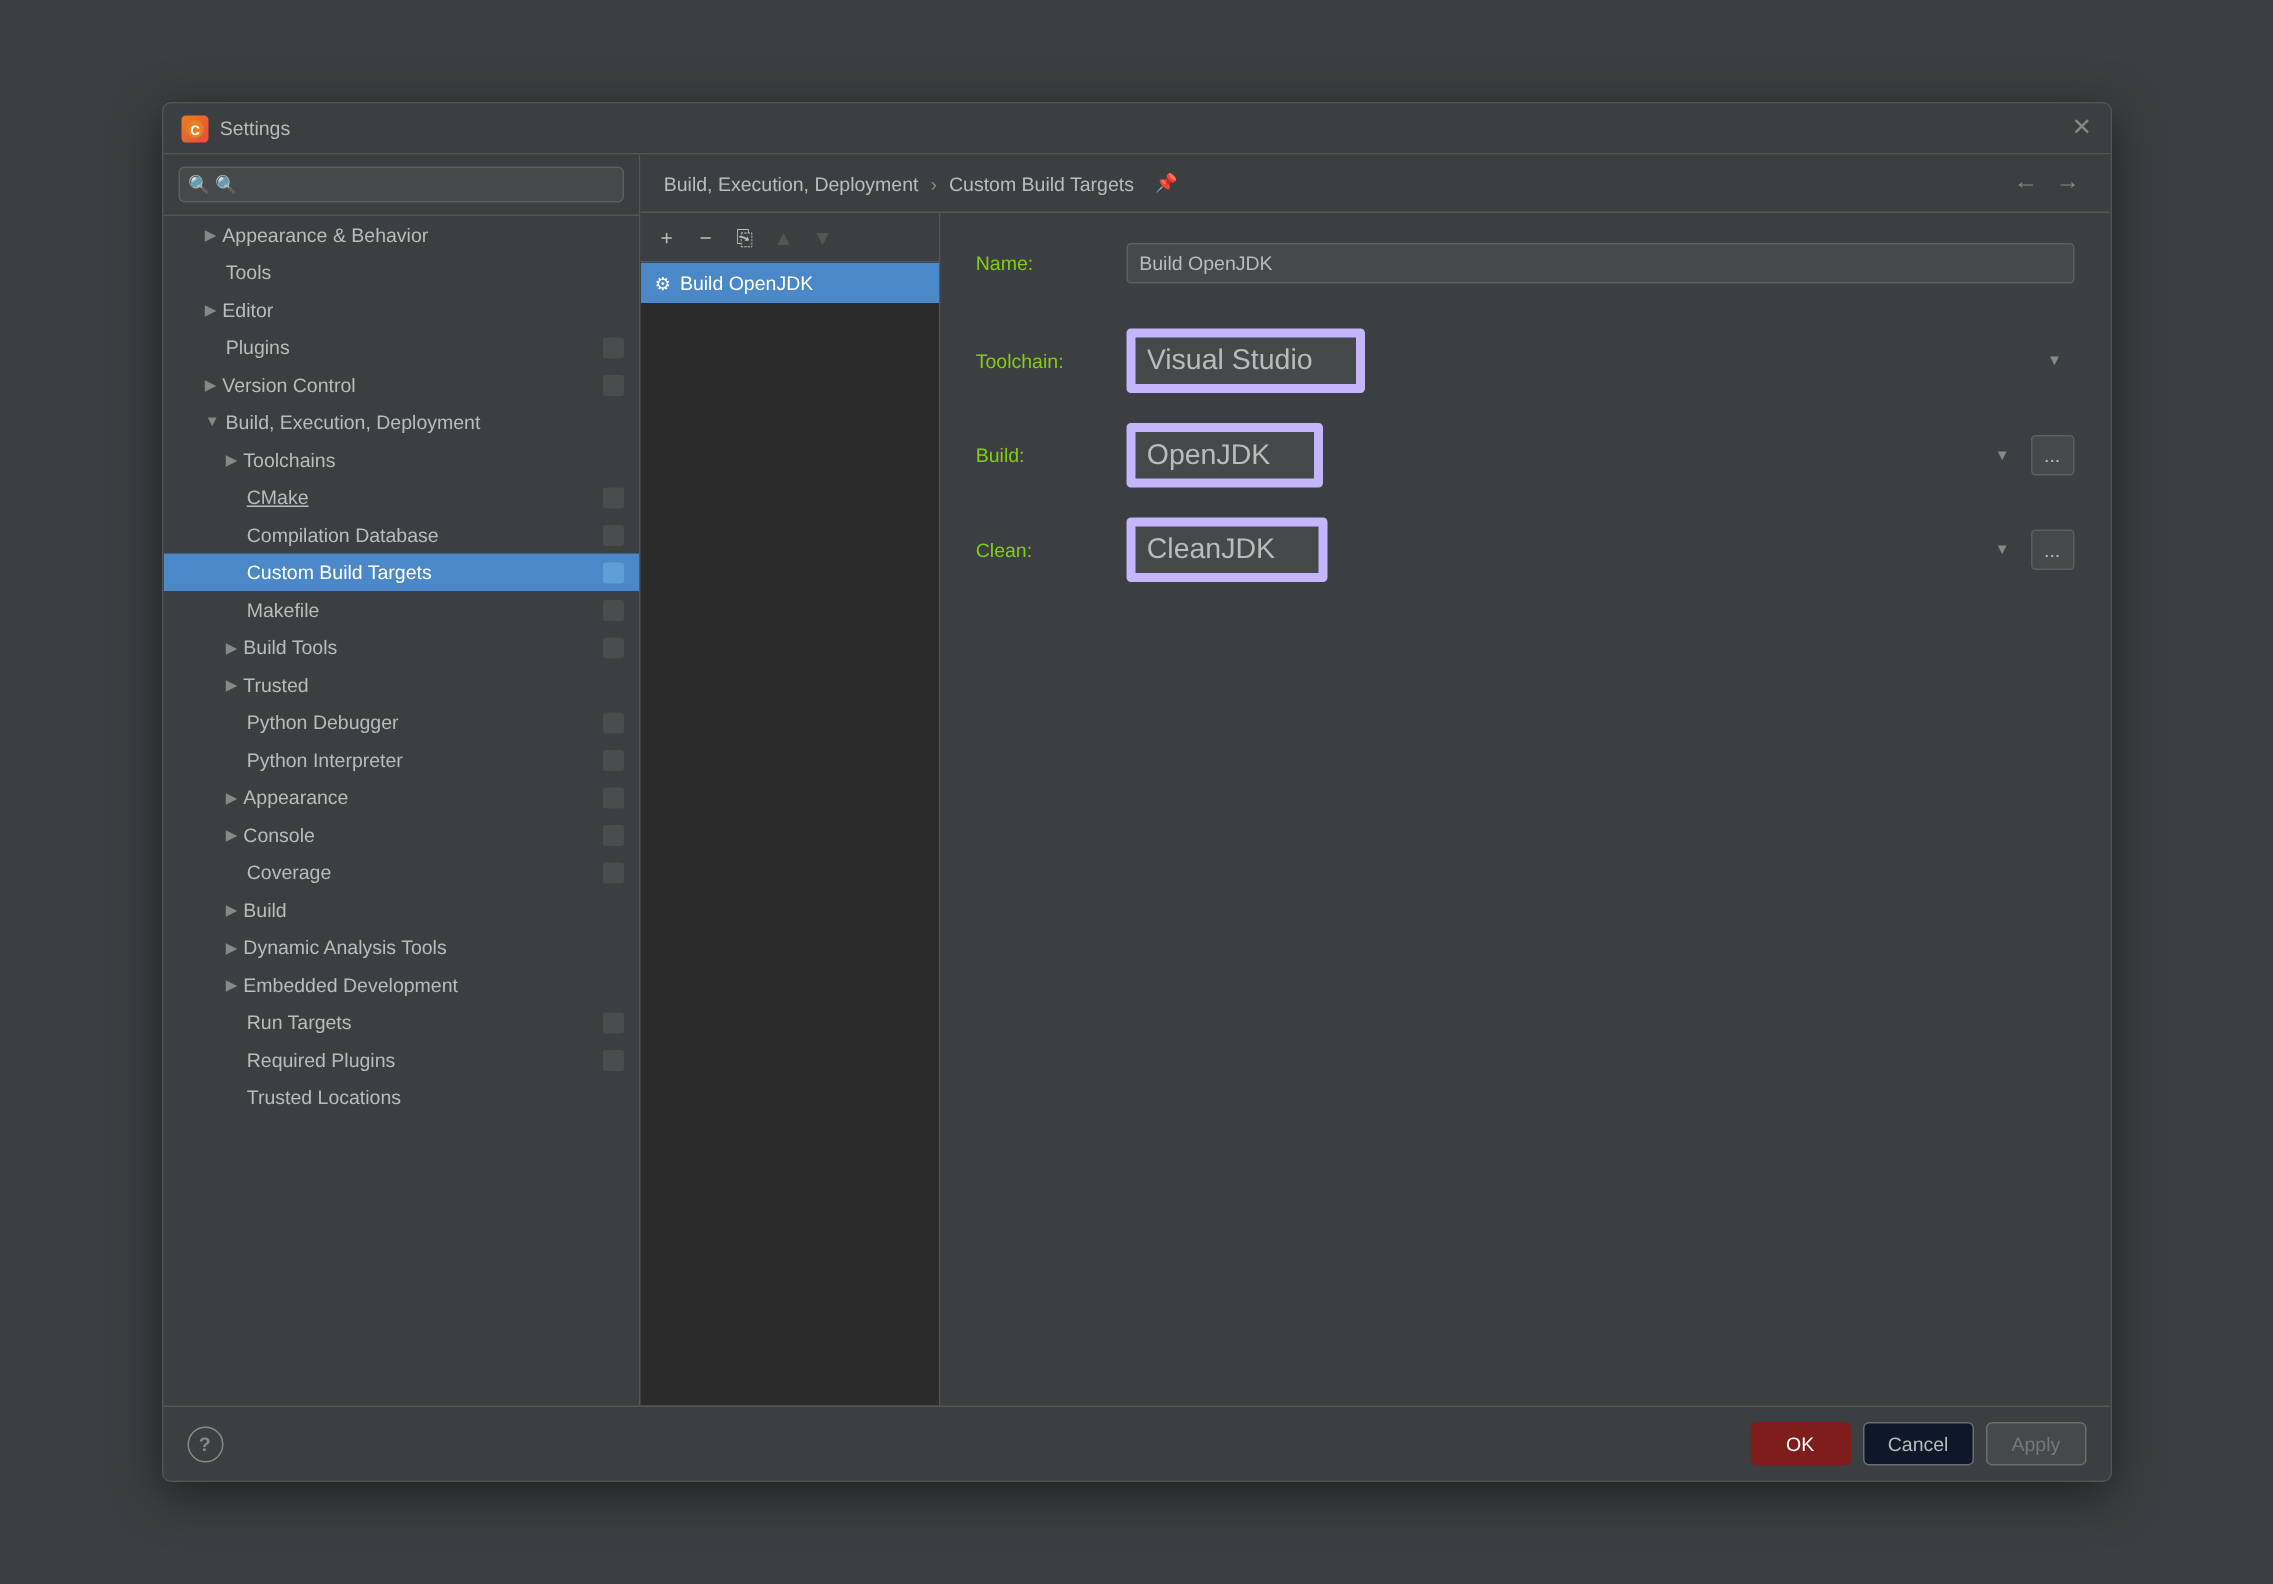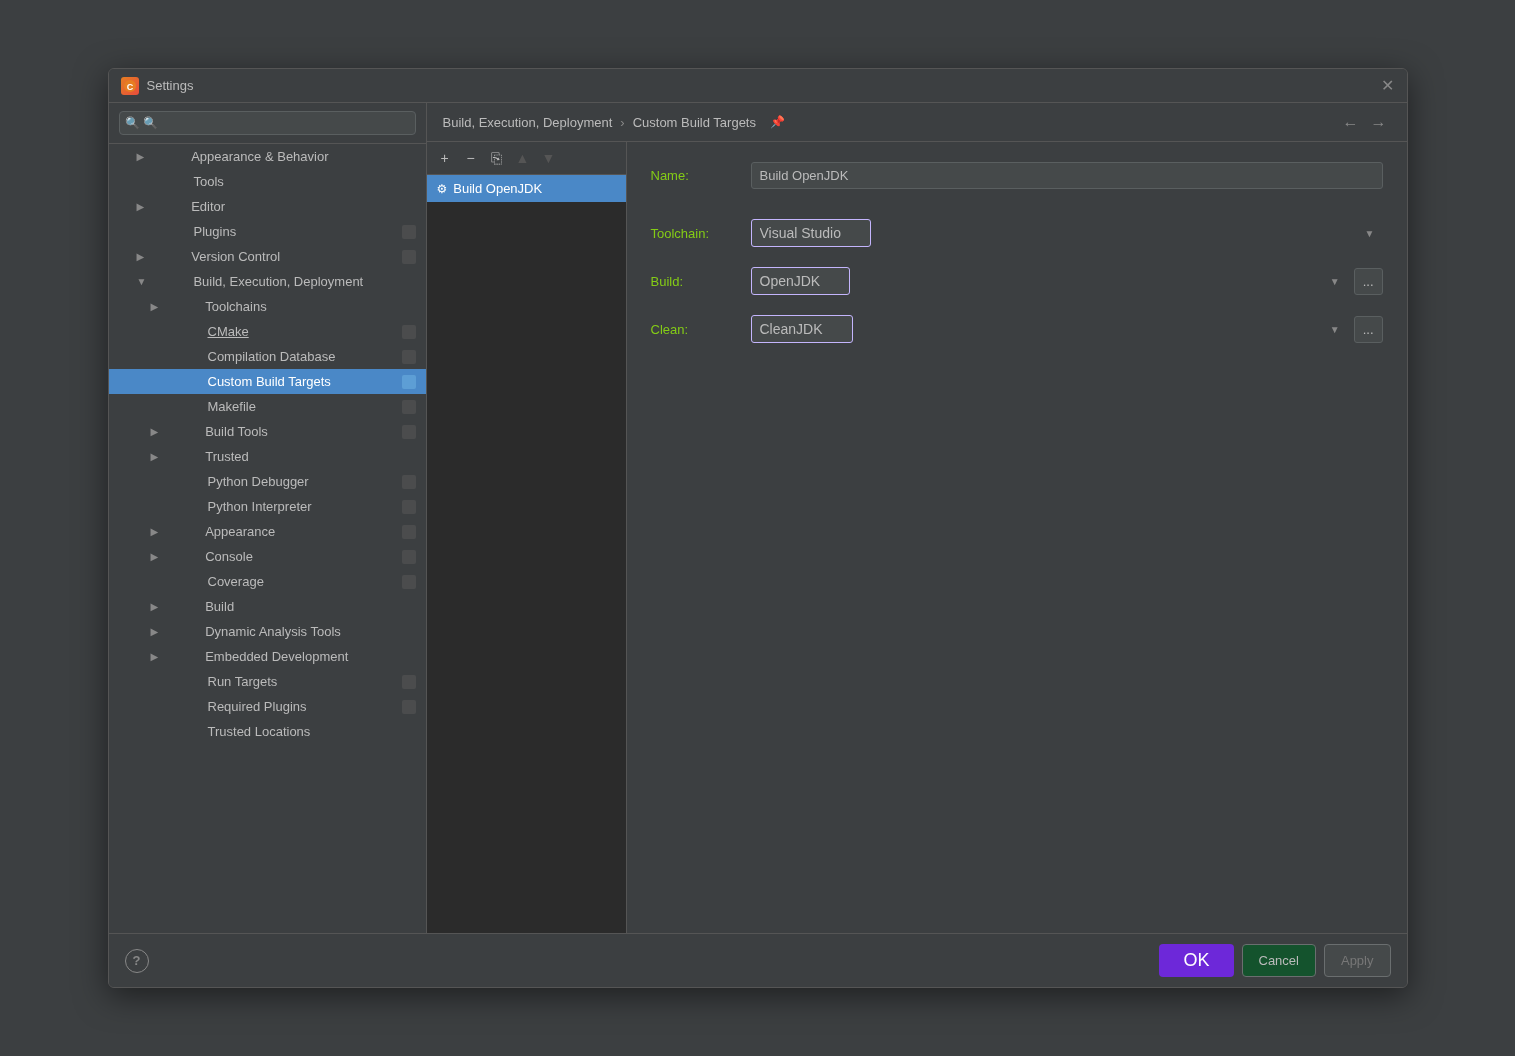--- a/index.html
+++ b/index.html
@@ -130,21 +130,21 @@
     }
     .sidebar-item.indent1 { padding-left: 28px; }
     .sidebar-item.indent2 { padding-left: 42px; }
 
     .chevron {
       font-size: 10px;
       margin-right: 4px;
       color: #888;
       display: inline-block;
     }
-    .item-label { flex: 1; margin-left: 43px; }
+    .item-label { flex: 1; }
     .item-badge {
       width: 14px;
       height: 14px;
       background: #555;
       border-radius: 2px;
       margin-left: 4px;
       opacity: 0.6;
     }
 
     
@@ -285,25 +285,25 @@
     .select-wrapper {
       position: relative;
       display: flex;
       align-items: center;
       gap: 6px;
       width: 100%;
     }
     .select-field {
       flex: 1;
       background: #45494a;
-      border: 1px solid #c4b5fd;
+      border: 6px solid #c4b5fd;
       border-radius: 3px;
       padding: 5px 28px 5px 8px;
       color: #bbbbbb;
-      font-size: 14px;
+      font-size: 19px;
       appearance: none;
       outline: none;
       cursor: pointer;
     }
     .select-arrow {
       position: absolute;
       right: 8px;
       top: 50%;
       transform: translateY(-50%);
       color: #888;
@@ -347,30 +347,30 @@
       align-items: center;
       justify-content: center;
       font-size: 13px;
       font-weight: bold;
     }
     .bottom-actions {
       display: flex;
       gap: 8px;
     }
     .btn-ok {
-      background: #6d28d9;
+      background: #7f1d1d;
       border: none;
       border-radius: 4px;
       color: #fff;
       padding: 6px 24px;
       cursor: pointer;
-      font-size: 18px;
+      font-size: 13px;
     }
     .btn-cancel {
-      background: #14532d;
+      background: #0f172a;
       border: 1px solid #6a6e6f;
       border-radius: 4px;
       color: #bbbbbb;
       padding: 6px 16px;
       cursor: pointer;
       font-size: 13px;
     }
     .btn-apply {
       background: #45494a;
       border: 1px solid #6a6e6f;

